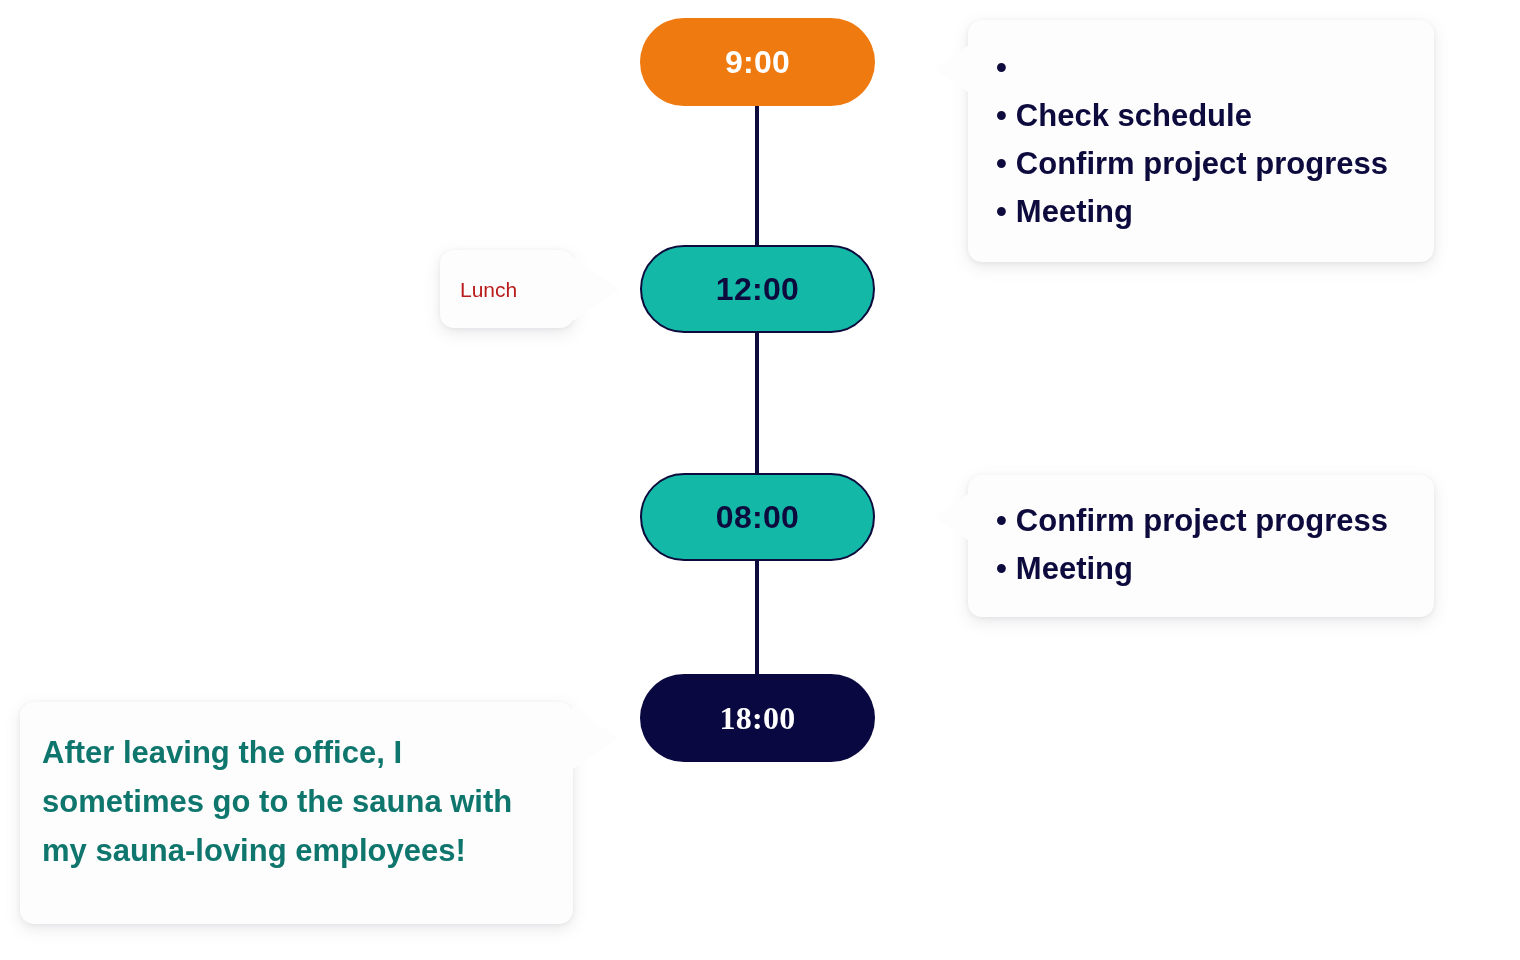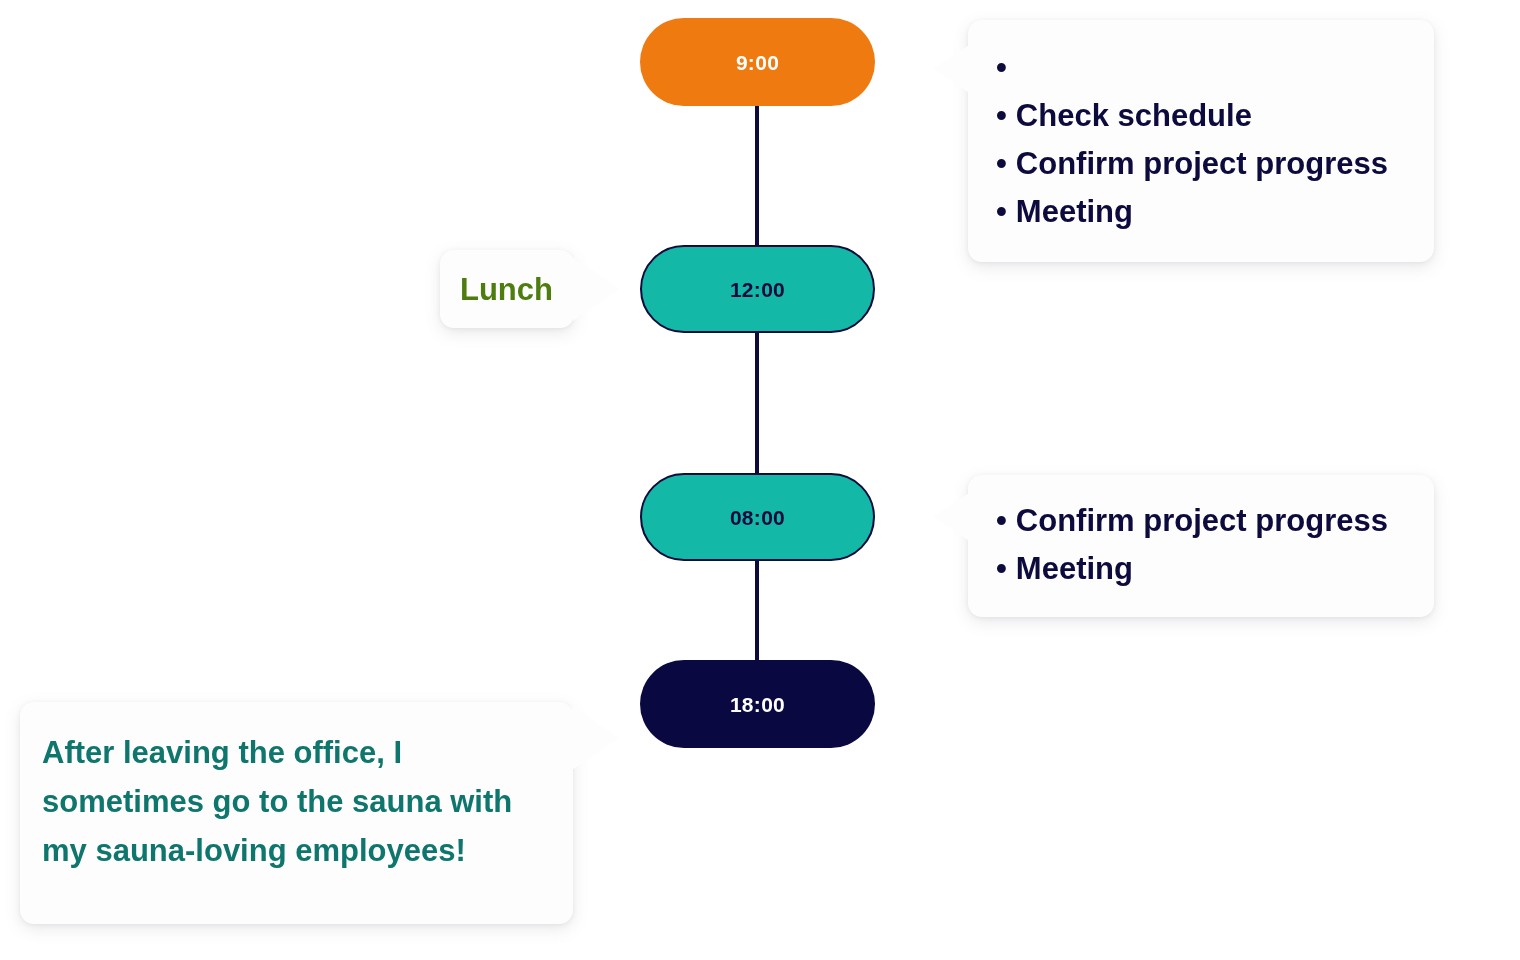--- a/index.html
+++ b/index.html
@@ -37,21 +37,21 @@
     width: 235px;
     height: 88px;
     border-radius: 44px;
     box-sizing: border-box;
     display: flex;
     align-items: center;
     justify-content: center;
     z-index: 3;
   }
   .pill-label {
-    font-size: 21px;
+    font-size: 32px;
     font-weight: bold;
     letter-spacing: 0.3px;
     line-height: 1;
   }
   .pill.filled-orange {
     background: #ef7a10;
     border: none;
   }
   .pill.filled-orange .pill-label { color: #ffffff; }
 
@@ -63,21 +63,21 @@
 
   .pill.filled-navy {
     background: #0a0840;
     border: none;
   }
   .pill.filled-navy .pill-label { color: #ffffff; }
 
   .pill-0900 { top: 18px; }
   .pill-1200 { top: 245px; }
   .pill-1300 { top: 473px; }
-  .pill-1800 { top: 660px; }
+  .pill-1800 { top: 674px; font-family: Liberation Serif, serif; }
 
   
   .card {
     position: absolute;
     background: #fdfdfd;
     border-radius: 14px;
     box-shadow: 0 5px 16px rgba(120,120,130,0.16),
                 0 1px 4px rgba(120,120,130,0.10);
     box-sizing: border-box;
     z-index: 2;
@@ -142,23 +142,23 @@
     left: 440px;
     top: 250px;
     width: 134px;
     height: 78px;
     display: flex;
     align-items: center;
     padding-left: 20px;
   }
   .card-lunch .tail-right { top: 7px; }
   .lunch-text {
-    color: #4d7c0f;
-    font-size: 31px;
-    font-weight: bold;
+    color: #b91c1c;
+    font-size: 21px;
+    font-weight: normal;
     line-height: 1;
   }
 
   
   .card-afternoon {
     left: 968px;
     top: 475px;
     width: 466px;
     min-height: 133px;
     padding: 22px 26px 24px 28px;

